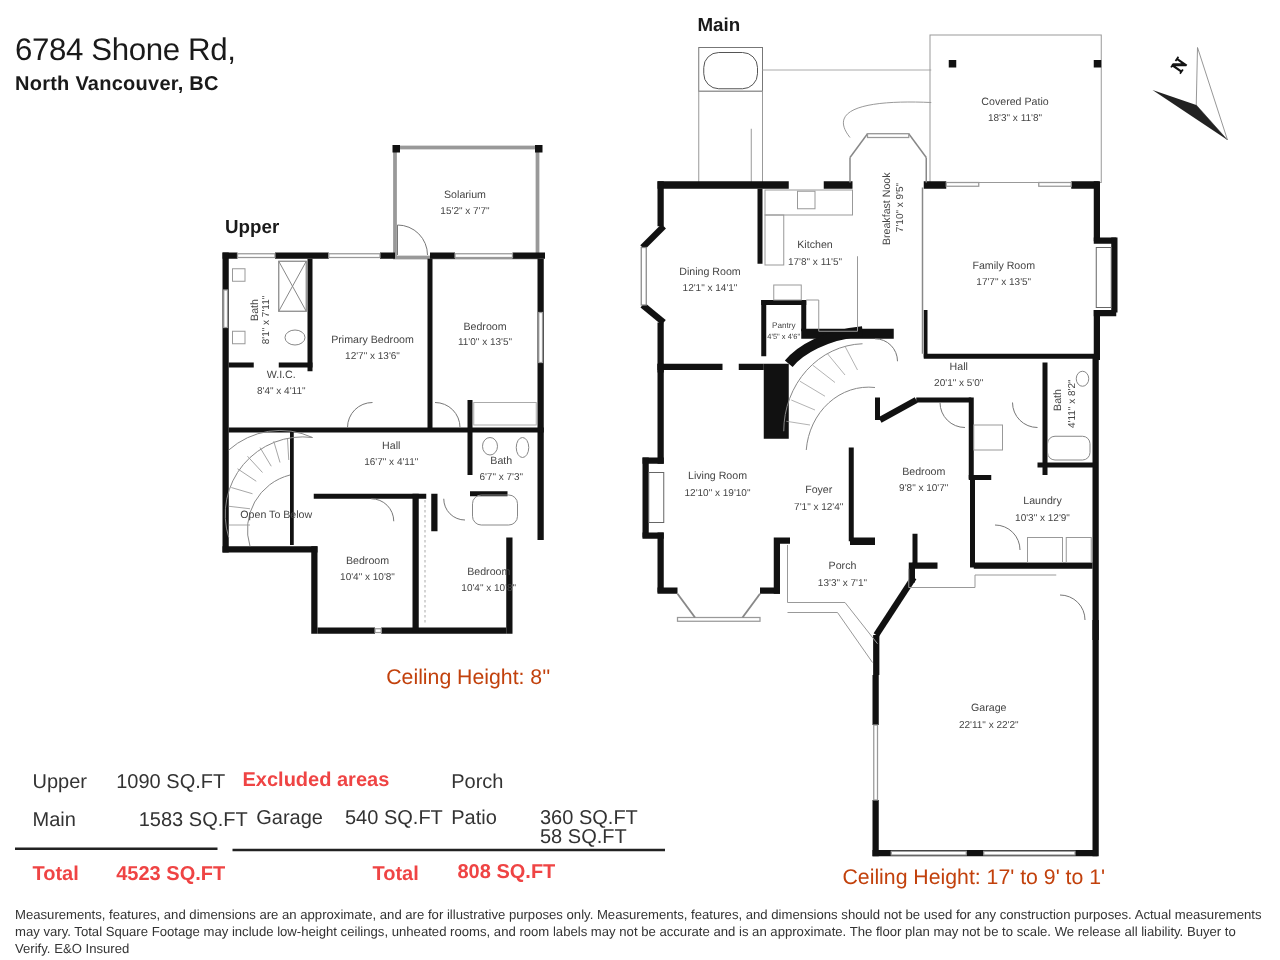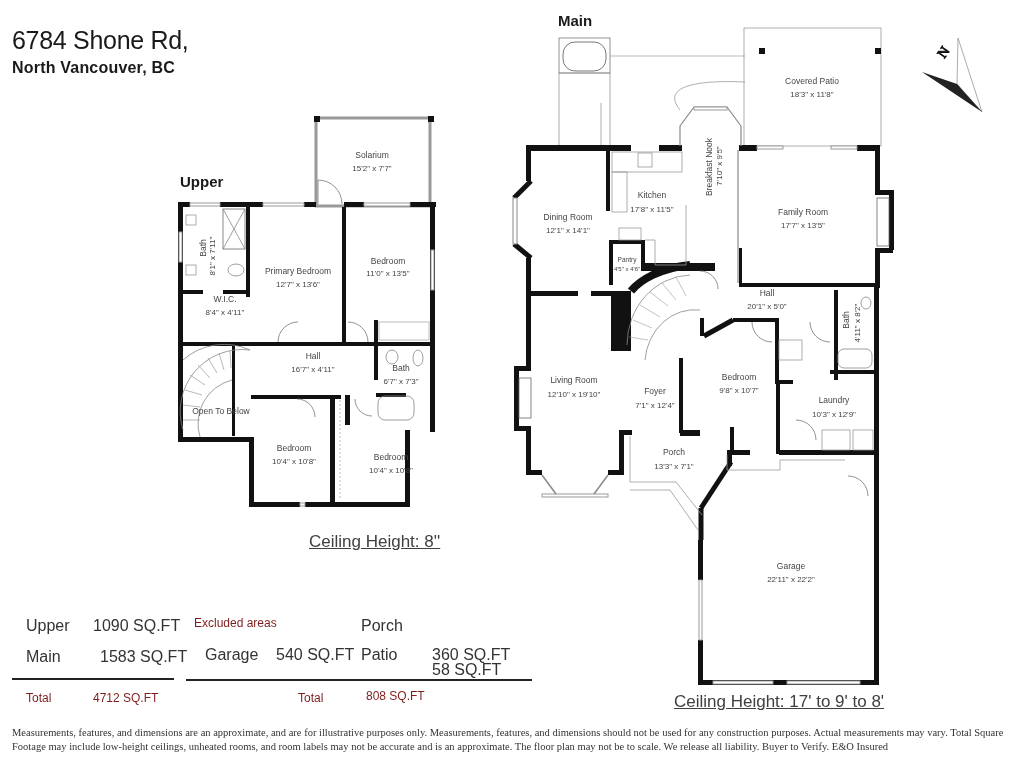--- a/index.html
+++ b/index.html
@@ -1,27 +1,27 @@
 <!DOCTYPE html>
 <html><head>
 <meta charset="utf-8">
 <style>
   html, body { margin:0; padding:0; background:#ffffff; }
   body { width:1024px; height:768px; position:relative; overflow:hidden; font-family:"Liberation Sans", sans-serif; color:#1a1a1a; }
   .abs { position:absolute; }
   .addr1 { left:12px; top:26px; font-size:25px; font-weight:400; letter-spacing:-0.3px; white-space:nowrap; }
   .addr2 { left:12px; top:59px; font-size:16px; font-weight:700; letter-spacing:0.2px; white-space:nowrap; }
   .level-title { font-size:15px; font-weight:700; white-space:nowrap; }
-  .ceil { font-size:17px; white-space:nowrap; color:#404040;text-decoration:underline; }
+  .ceil { font-size:17px; white-space:nowrap; color:#c2410c; }
   svg.plan { position:absolute; left:0; top:0; }
   .rl { font-family:"Liberation Sans", sans-serif; fill:#444; text-anchor:middle; }
   .tbl { font-size:16px; white-space:nowrap; color:#333; }
-  .tblb { font-size:12px; white-space:nowrap; font-weight:400; color:#7f1d1d; }
+  .tblb { font-size:16px; white-space:nowrap; font-weight:700; color:#ef4444; }
   .hr { position:absolute; height:2px; background:#222; }
-  .disc { left:12px; top:726px; width:1000px; font-size:10.5px; line-height:13.5px; color:#333;font-family:Liberation Serif, serif; }
+  .disc { left:12px; top:726px; width:1000px; font-size:10.5px; line-height:13.5px; color:#333; }
 </style>
 </head>
 <body>
 
 <div class="abs addr1">6784 Shone Rd,</div>
 <div class="abs addr2">North Vancouver, BC</div>
 
 <div class="abs level-title" style="left:180px;top:173px;">Upper</div>
 <div class="abs level-title" style="left:558px;top:12px;">Main</div>
 
@@ -312,30 +312,30 @@
     <text class="rl" x="834" y="403" font-size="8.5">Laundry</text>
     <text class="rl" x="834" y="417" font-size="8">10'3" x 12'9"</text>
     <text class="rl" x="674" y="455" font-size="8.5">Porch</text>
     <text class="rl" x="674" y="469" font-size="8">13'3" x 7'1"</text>
     <text class="rl" x="791" y="569" font-size="8.5">Garage</text>
     <text class="rl" x="791" y="582" font-size="8">22'11" x 22'2"</text>
   </g>
 </svg>
 
 <div class="abs ceil" style="left:309px;top:532px;">Ceiling Height: 8''</div>
-<div class="abs ceil" style="left:674px;top:692px;">Ceiling Height: 17' to 9' to 8'</div>
+<div class="abs ceil" style="left:674px;top:692px;">Ceiling Height: 17' to 9' to 1'</div>
 
 <div>
   <div class="abs tbl" style="left:26px;top:617px;">Upper</div>
   <div class="abs tbl" style="left:93px;top:617px;">1090 SQ.FT</div>
   <div class="abs tbl" style="left:26px;top:648px;">Main</div>
-  <div class="abs tbl" style="left:100px;top:648px;">1583 SQ.FT</div>
+  <div class="abs tbl" style="left:111px;top:648px;">1583 SQ.FT</div>
   <div class="hr" style="left:12px;top:678px;width:162px;"></div>
   <div class="abs tblb" style="left:26px;top:691px;">Total</div>
-  <div class="abs tblb" style="left:93px;top:691px;">4712 SQ.FT</div>
+  <div class="abs tblb" style="left:93px;top:691px;">4523 SQ.FT</div>
 
   <div class="abs tblb" style="left:194px;top:616px;">Excluded areas</div>
   <div class="abs tbl" style="left:205px;top:646px;">Garage</div>
   <div class="abs tbl" style="left:276px;top:646px;text-align:right;">540 SQ.FT</div>
   <div class="abs tbl" style="left:361px;top:617px;">Porch</div>
   <div class="abs tbl" style="left:432px;top:617px;margin-top:44px;">58 SQ.FT</div>
   <div class="abs tbl" style="left:361px;top:646px;text-align:right;">Patio</div>
   <div class="abs tbl" style="left:432px;top:646px;">360 SQ.FT</div>
   <div class="hr" style="left:186px;top:679px;width:346px;"></div>
   <div class="abs tblb" style="left:298px;top:691px;">Total</div>

